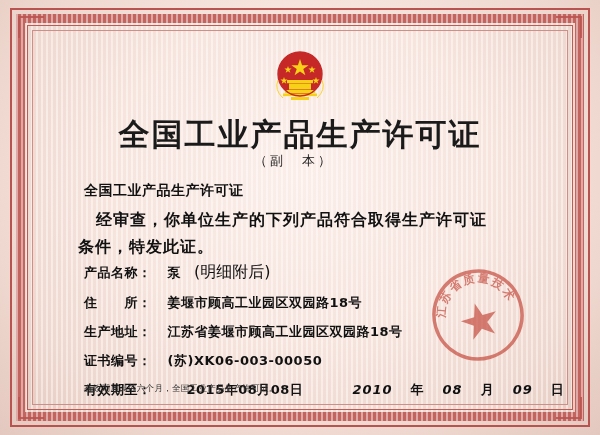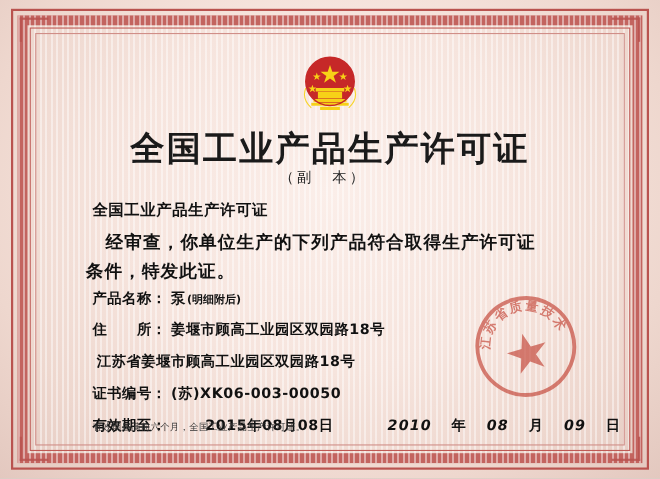--- a/index.html
+++ b/index.html
@@ -144,33 +144,34 @@
     right: 40px;
     top: 228px;
     font-size: 13px;
     color: #111;
   }
   .field-row {
     display: flex;
     align-items: baseline;
     margin-bottom: 11px;
     white-space: nowrap;
+    gap: 12px;
   }
   .field-label {
     font-weight: bold;
     letter-spacing: 0.5px;
   }
   .field-value {
     font-weight: bold;
     margin-left: 4px;
     letter-spacing: 0.5px;
   }
   .field-note {
-    font-weight: bold;
-    font-size: 10px;
+    font-weight: normal;
+    font-size: 16px;
     margin-left: 1px;
   }
   .row-date {
     display: flex;
     align-items: baseline;
     white-space: nowrap;
     gap: 31px;
   }
   .date-right {
     margin-left: auto;
@@ -264,20 +265,21 @@
         <span class="field-value">泵</span>
         <span class="field-note">(明细附后)</span>
       </div>
 
       <div class="field-row">
         <span class="field-label">住　　所：</span>
         <span class="field-value">姜堰市顾高工业园区双园路18号</span>
       </div>
 
       <div class="field-row">
+        <span class="field-label">生产地址：</span>
         <span class="field-value">江苏省姜堰市顾高工业园区双园路18号</span>
       </div>
 
       <div class="field-row">
         <span class="field-label">证书编号：</span>
         <span class="field-value">(苏)XK06-003-00050</span>
       </div>
 
       <div class="row-date">
         <span class="field-label">有效期至：</span>

